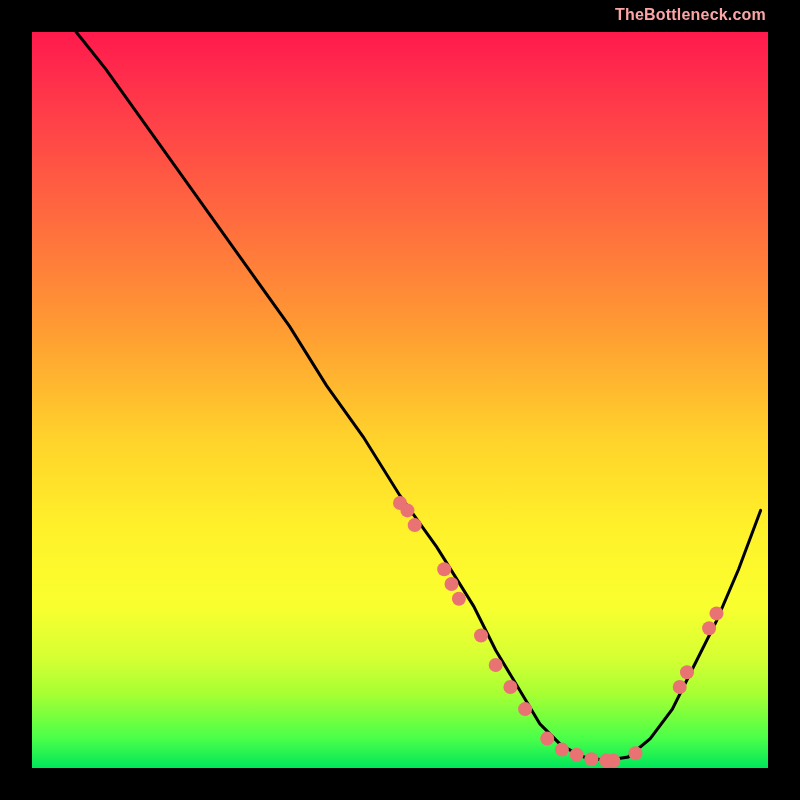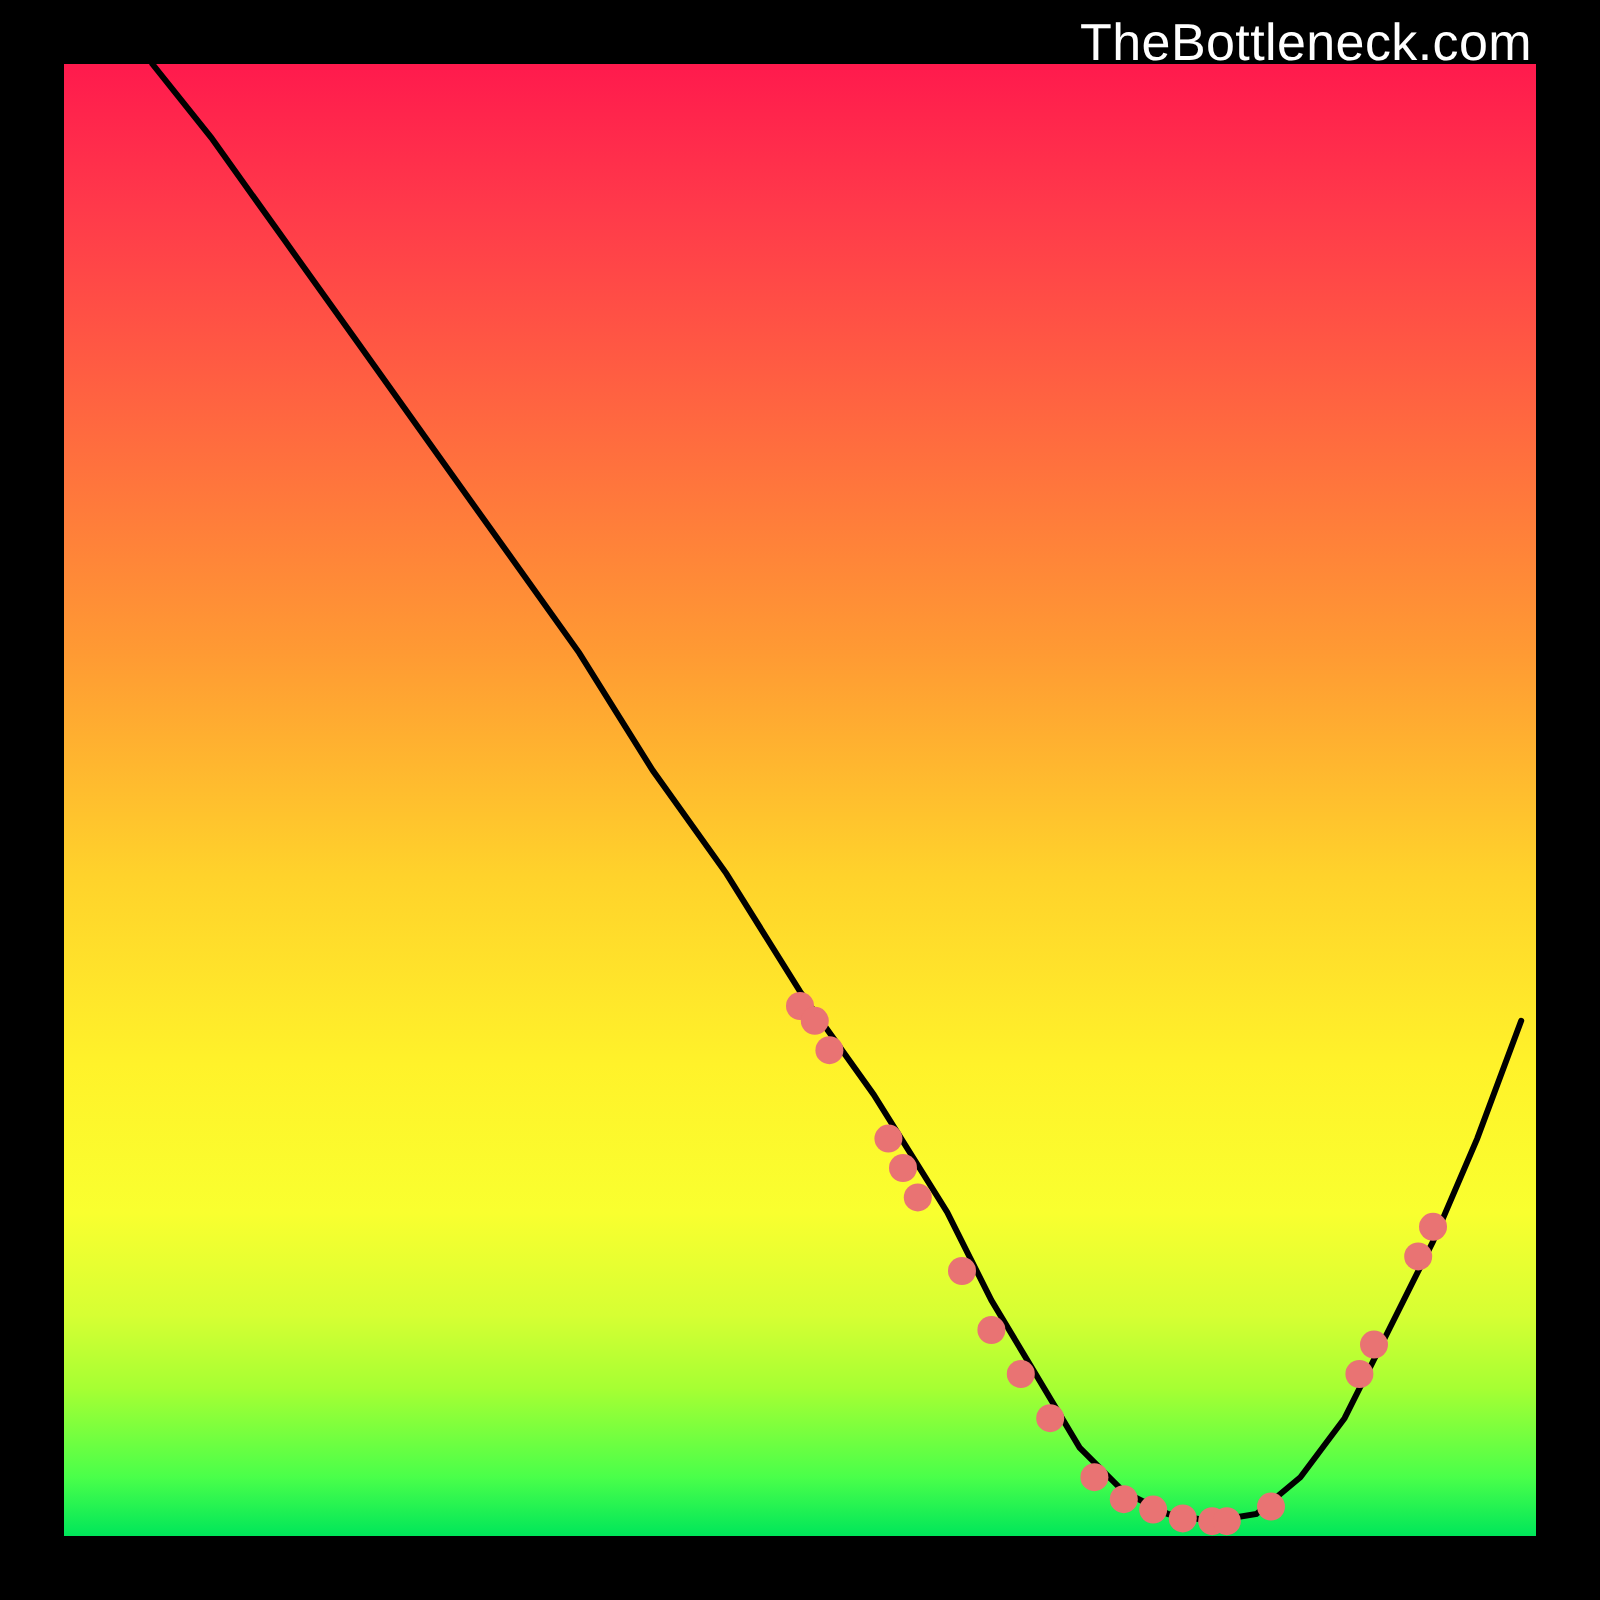--- a/index.html
+++ b/index.html
@@ -36,23 +36,23 @@
       #d6ff33 85%,
       #a6ff33 90%,
       #4aff4a 96%,
       #00e65a 100%
     );
   }
   .watermark {
     position: absolute;
     top: 6px;
     right: 34px;
-    color: #ffffff;
-    font-size: 26px;
-    font-weight: 400;
+    color: #fca5a5;
+    font-size: 16px;
+    font-weight: 700;
     letter-spacing: 0.2px;
     user-select: none;
   }
   svg.curve {
     position: absolute;
     left: 0;
     top: 0;
     width: 736px;
     height: 736px;
     overflow: visible;

